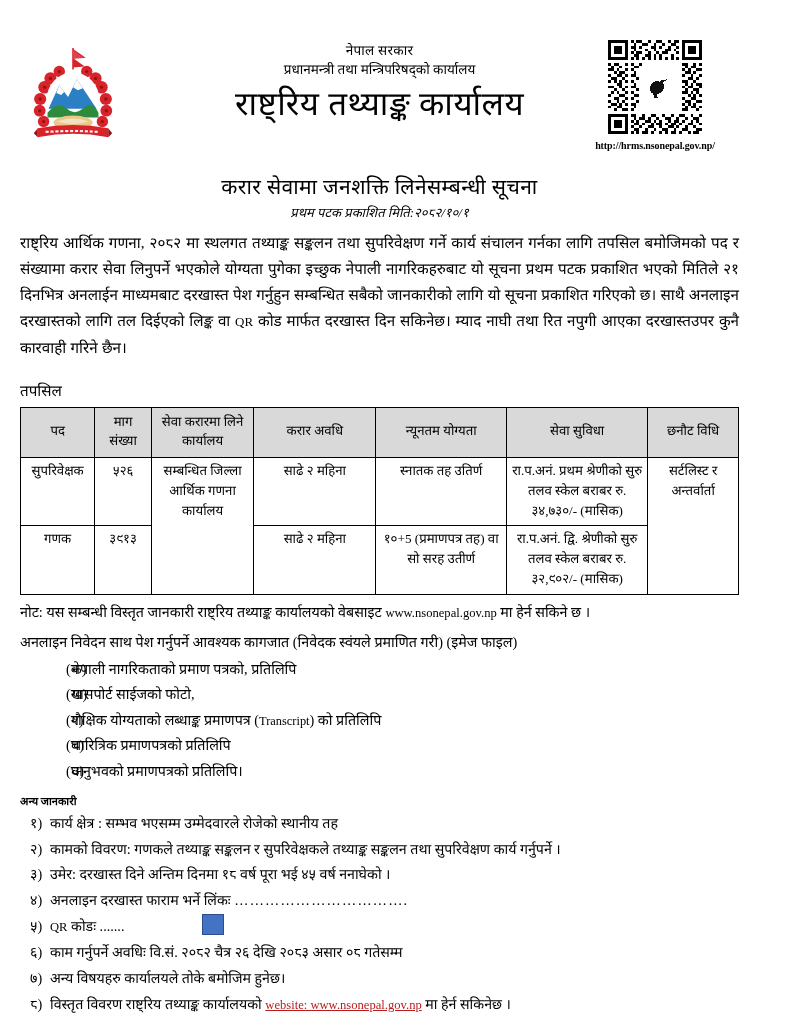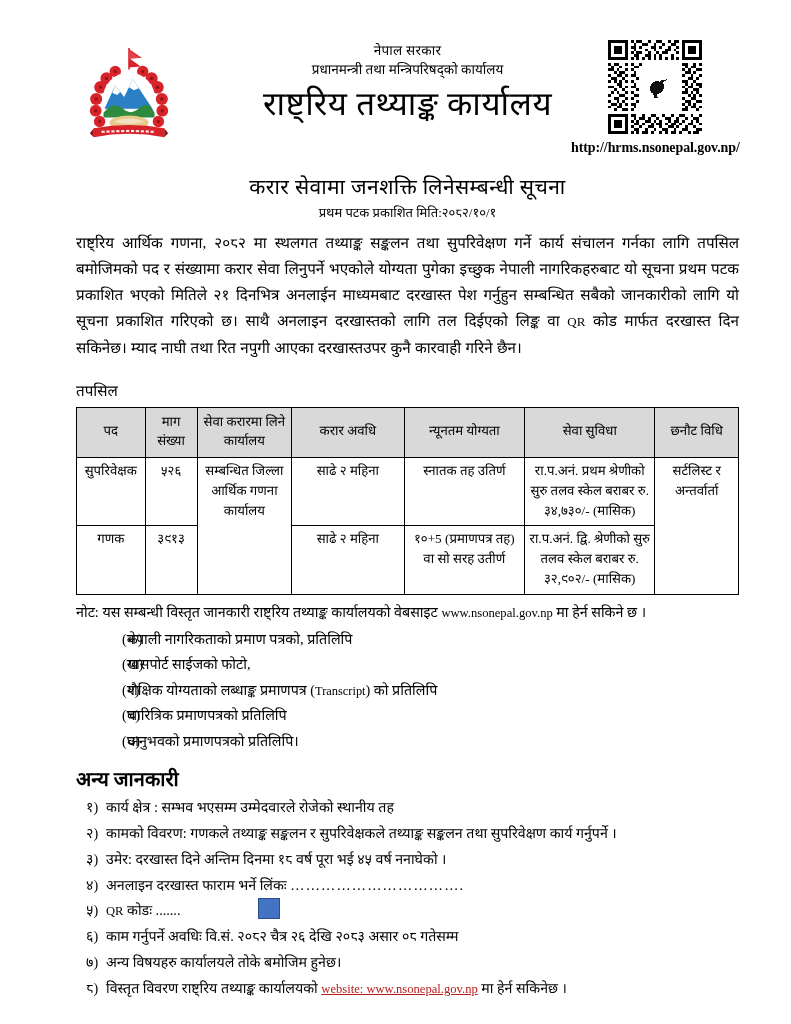--- a/index.html
+++ b/index.html
@@ -13,21 +13,21 @@
     height: 1024px;
     font-family: "Liberation Serif", "DejaVu Serif", serif;
     color: #000000;
     position: relative;
     overflow: hidden;
   }
   .page {
     width: 791px;
     height: 1024px;
     box-sizing: border-box;
-    padding: 34px 52px 10px 76px;
+    padding: 34px 52px 10px 20px;
     position: relative;
   }
 
   
   .header {
     position: relative;
     height: 128px;
   }
   .emblem {
     position: absolute;
@@ -67,38 +67,39 @@
     text-align: center;
   }
   .qr-canvas {
     width: 94px;
     height: 94px;
     margin: 0 auto;
     position: relative;
     background: #ffffff;
   }
   .qr-url {
-    font-size: 14px;
+    font-size: 10px;
     font-family: "Liberation Serif", serif;
     font-weight: bold;
     margin-top: 6px;
     letter-spacing: -0.1px;
   }
 
   
   .notice-title {
     text-align: center;
     font-size: 21px;
     margin-top: 10px;
     letter-spacing: .4px;
   }
   .notice-date {
     text-align: center;
     font-size: 13px;
     margin-top: 3px;
+    font-style: italic;
   }
 
   
   .intro {
     font-size: 15.2px;
     line-height: 1.72;
     text-align: justify;
     text-justify: inter-word;
     margin-top: 9px;
     word-spacing: .5px;
@@ -173,21 +174,21 @@
   .doclist .dtext { flex: 1; }
   .doclist .latin { font-size: 12.4px; }
   .doc-footer {
     font-size: 14.3px;
     line-height: 1.78;
     padding-left: 98px;
   }
 
   
   .section-head {
-    font-size: 20px;
+    font-size: 11px;
     font-weight: bold;
     margin-top: 9px;
     line-height: 1.6;
   }
   .infolist {
     margin: 0;
     padding: 0;
     list-style: none;
   }
   .infolist li {
@@ -584,20 +585,21 @@
         <td>गणक</td>
         <td>३९१३</td>
         <td>साढे २ महिना</td>
         <td>१०+5 (प्रमाणपत्र तह) वा सो सरह उतीर्ण</td>
         <td>रा.प.अनं. द्वि. श्रेणीको सुरु तलव स्केल बराबर रु. ३२,९०२/- (मासिक)</td>
       </tr>
     </tbody>
   </table>
 
   <div class="note-line"><span>नोट: यस सम्बन्धी विस्तृत जानकारी राष्ट्रिय तथ्याङ्क कार्यालयको वेबसाइट </span><span class="latin">www.nsonepal.gov.np</span><span> मा हेर्न सकिने छ ।</span></div>
+  <div class="note-line">अनलाइन निवेदन साथ पेश गर्नुपर्ने आवश्यक कागजात (निवेदक स्वंयले प्रमाणित गरी) (इमेज फाइल)</div>
 
   <ul class="doclist">
     <li>
       <span class="marker">(क)</span>
       <span class="dtext">नेपाली नागरिकताको प्रमाण पत्रको, प्रतिलिपि</span>
     </li>
     <li>
       <span class="marker">(ख)</span>
       <span class="dtext">पासपोर्ट साईजको फोटो,</span>
     </li>

